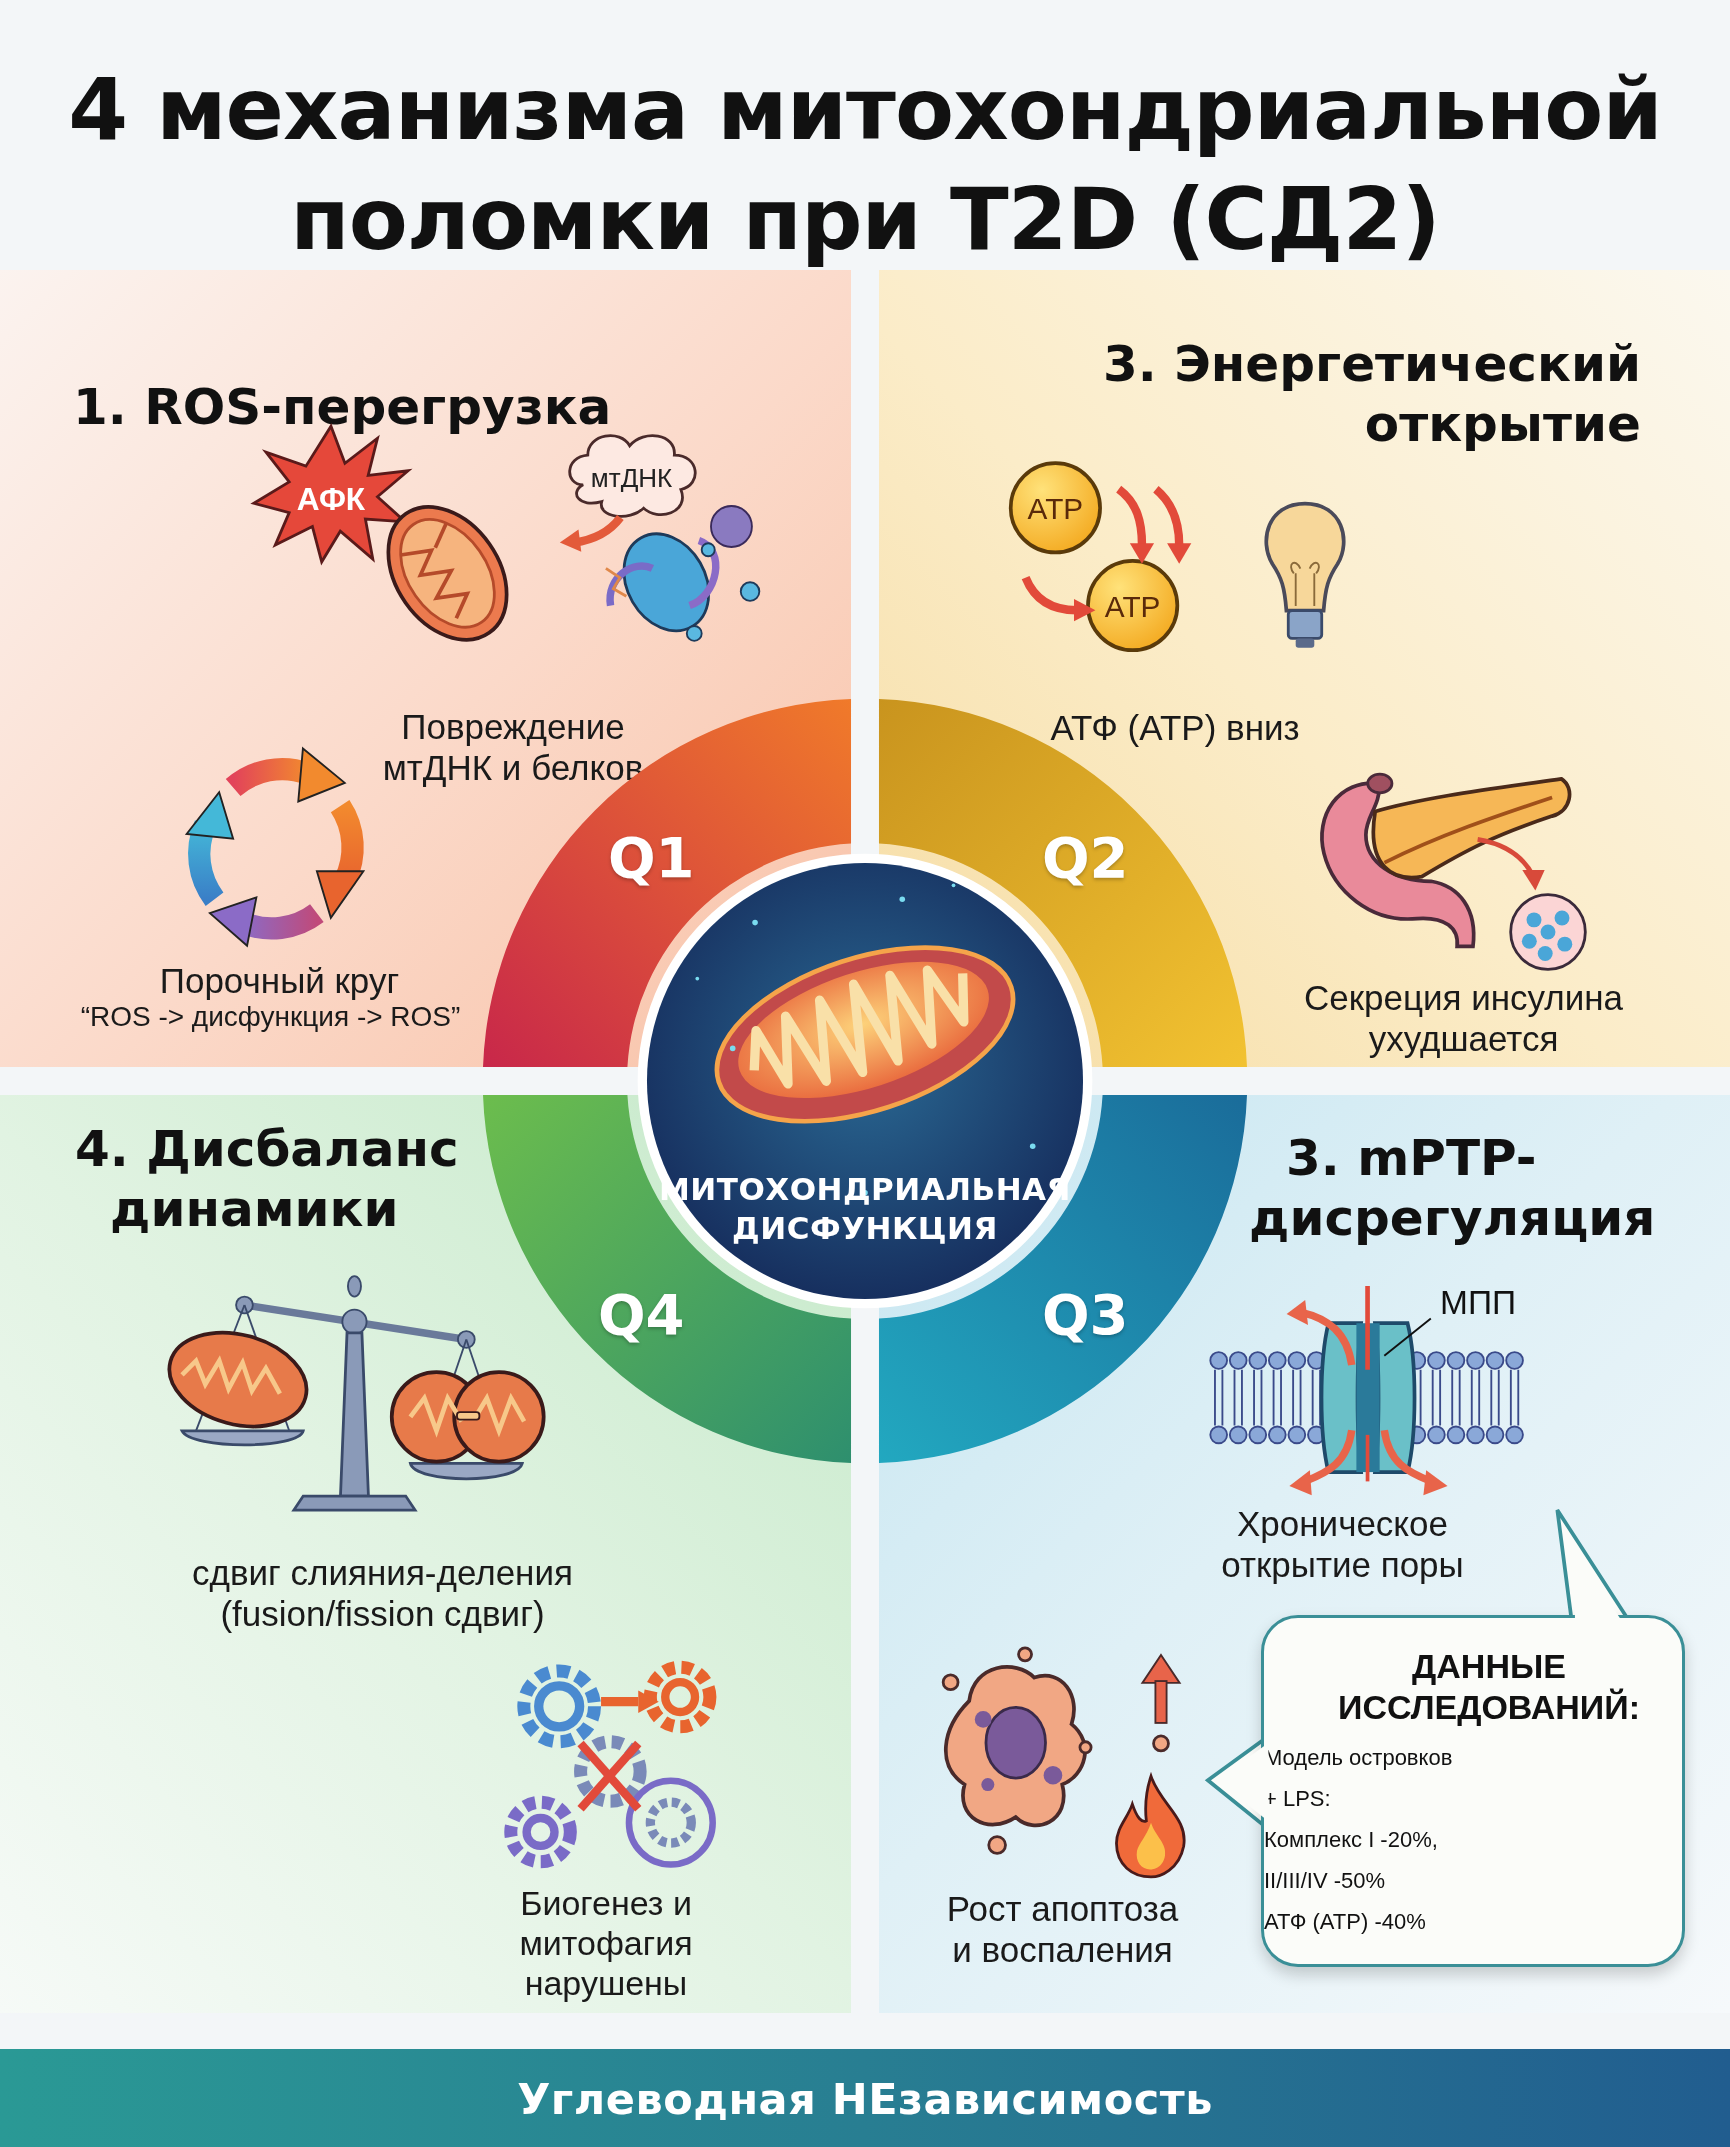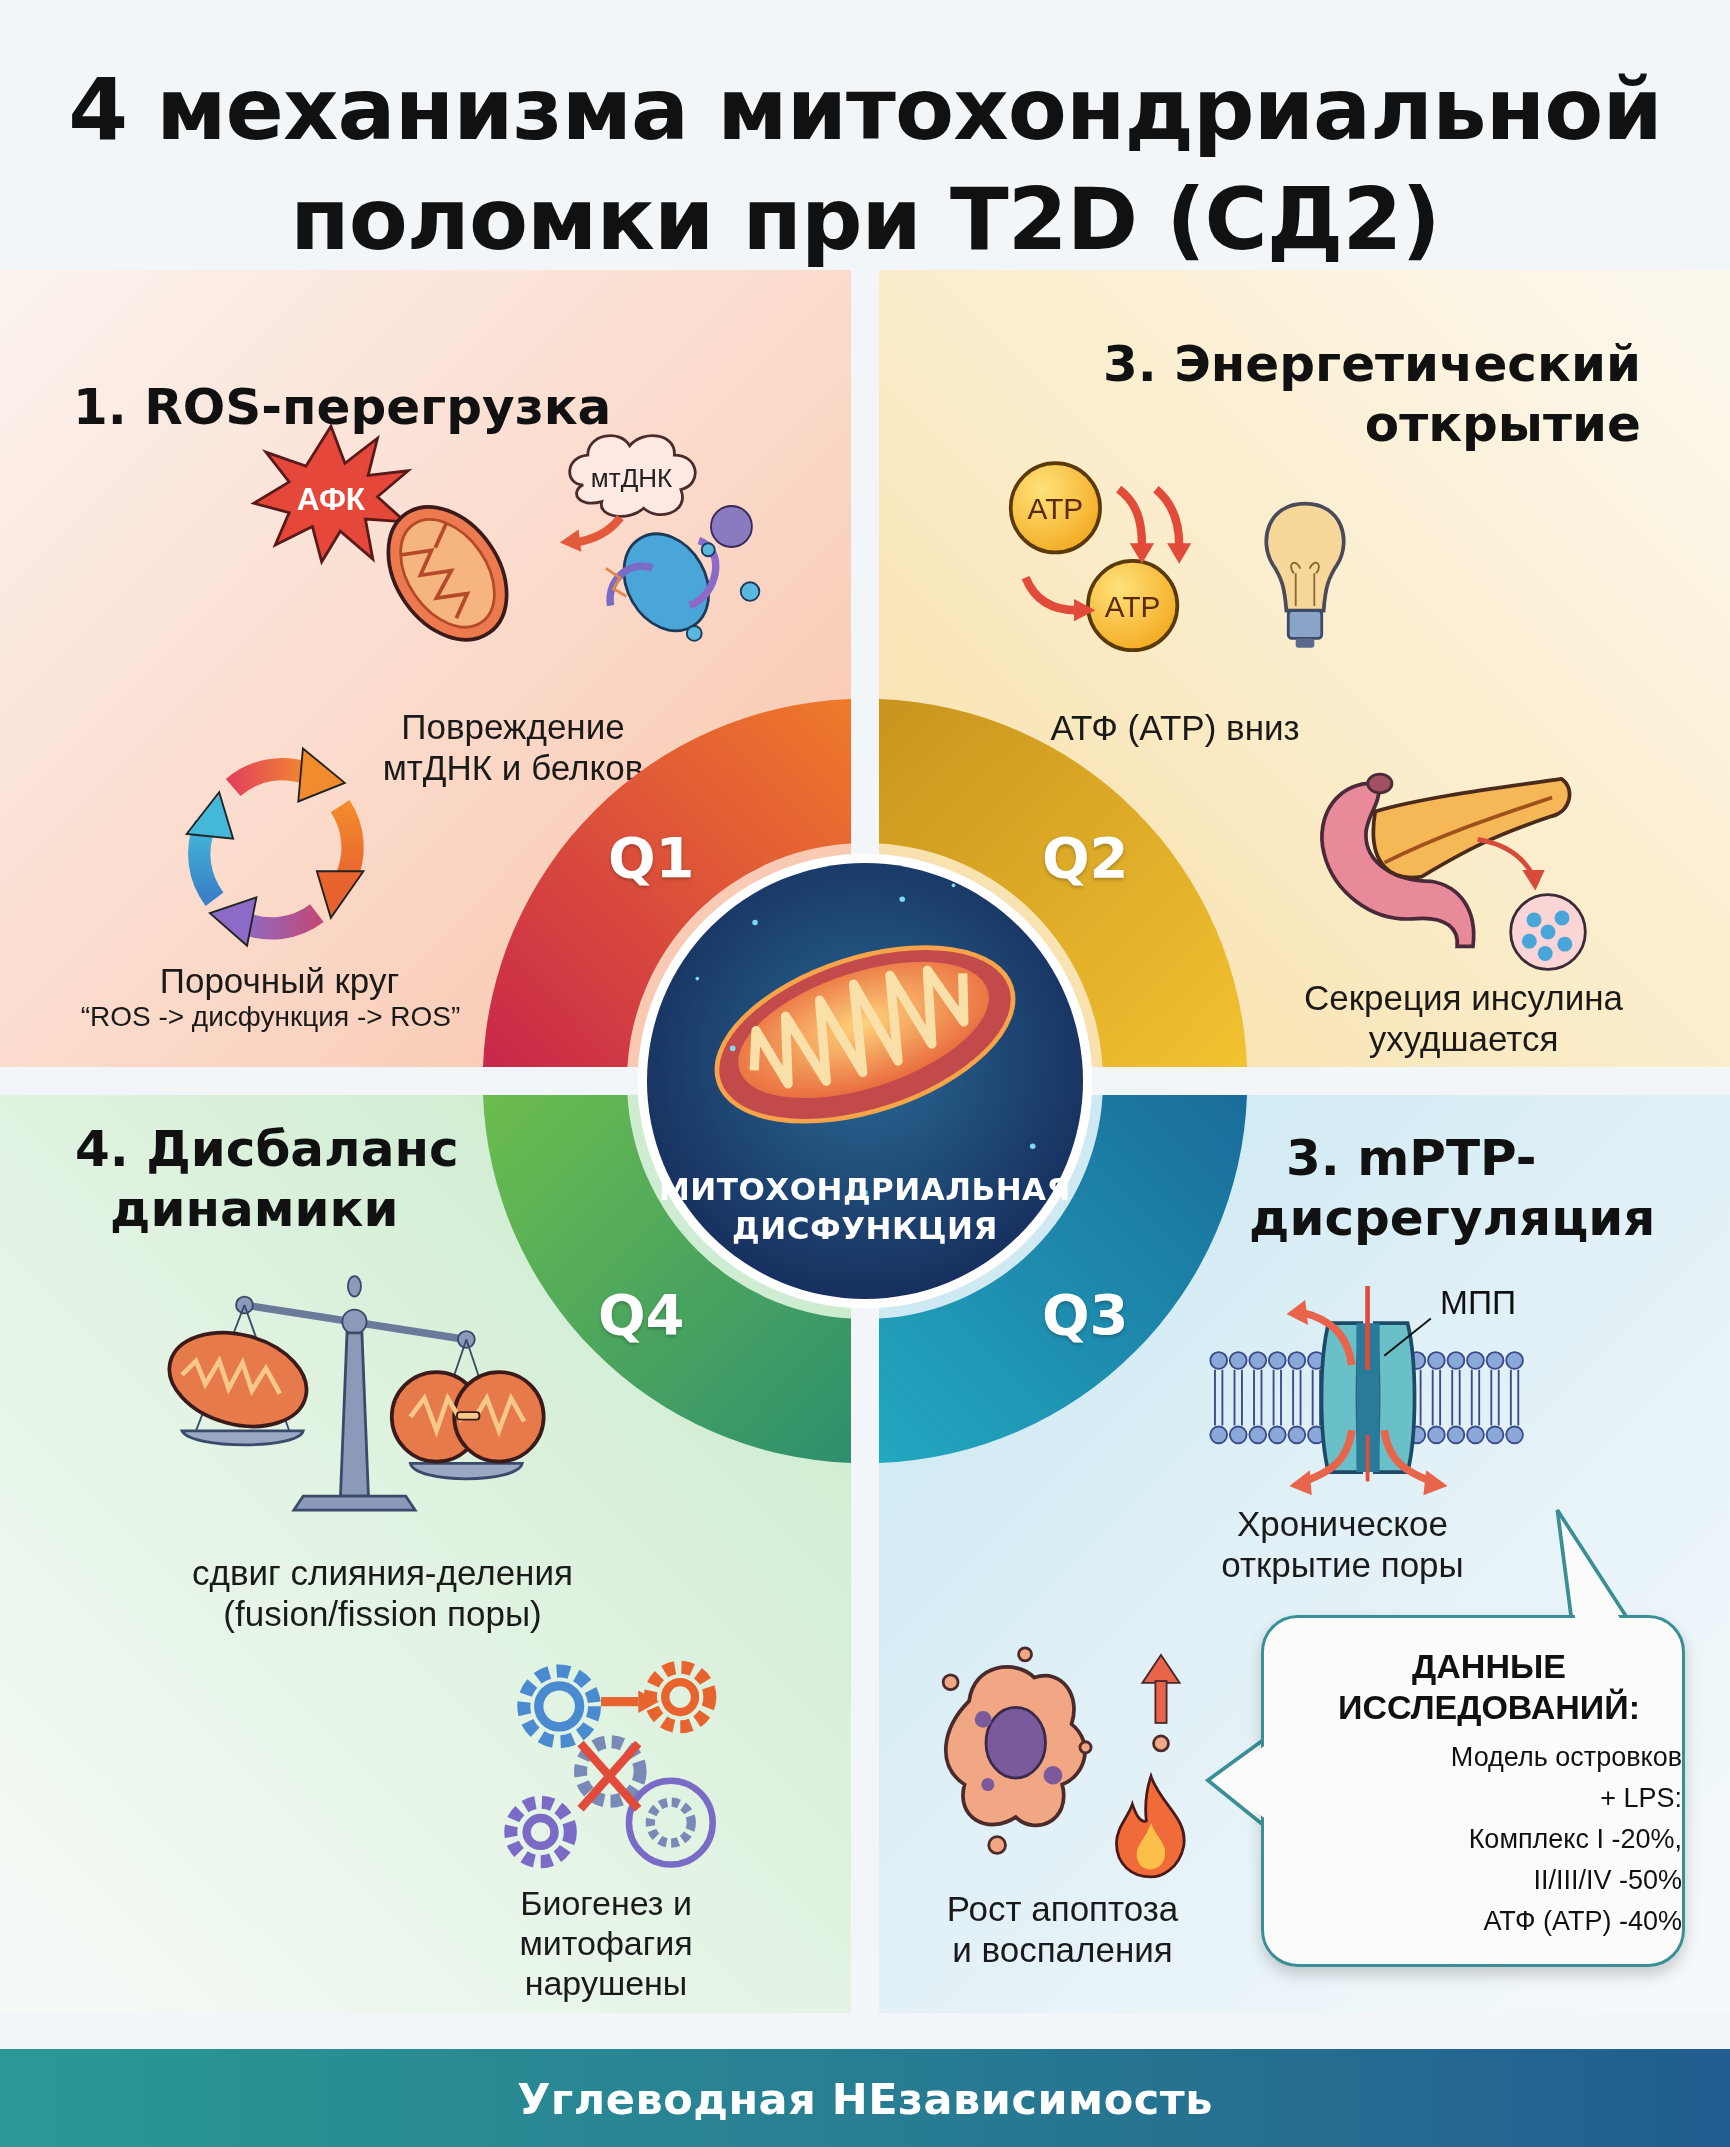--- a/index.html
+++ b/index.html
@@ -35,22 +35,22 @@
             font-family: "DejaVu Sans", sans-serif; text-shadow: 0 1.9px 3.7px rgba(0,0,0,.25); }
   .center-label { position: absolute; left: 632px; top: 1170px; width: 466px; text-align: center;
                   color: #fff; font-weight: 700; font-size: 31px; line-height: 39px;
                   font-family: "DejaVu Sans", sans-serif; letter-spacing: 0.5px; }
 
   .bubble { position: absolute; left: 1261px; top: 1615px; width: 424px; height: 352px;
             background: #fbfcf9; border: 3.7px solid #3a8f97; border-radius: 37px;
             box-shadow: 0 7.5px 15px rgba(0,0,0,.18); }
   .bubble-title { position: absolute; left: 16px; top: 28px; width: 100%; text-align: center;
                   font-weight: 700; font-size: 34px; line-height: 41px; }
-  .bubble-body { position: absolute; left: 0; top: 119px; width: 100%; text-align: right;
-                 font-size: 27px; line-height: 41px; }
+  .bubble-body { position: absolute; left: 0; top: 119px; width: 100%; text-align: left;
+                 font-size: 22px; line-height: 41px; }
 
   .footer { position: absolute; left: 0; top: 2049px; width: 1730px; height: 99px;
             background: linear-gradient(90deg, #2a9995 0%, #287e92 50%, #215d8f 100%);
             display: flex; align-items: center; justify-content: center; }
   .footer span { color: #fff; font-size: 43px; font-weight: 700;
                  font-family: "DejaVu Sans", sans-serif; letter-spacing: 0.5px; }
   svg { position: absolute; overflow: visible; }
 </style>
 </head>
 <body>
@@ -213,21 +213,21 @@
   <g>
     <circle cx="318" cy="150" r="48" fill="#e77a4a" stroke="#3a1a1a" stroke-width="4"></circle>
     <circle cx="385" cy="150" r="48" fill="#e77a4a" stroke="#3a1a1a" stroke-width="4"></circle>
     <path d="M290 150 L305 130 L318 165 L330 130 L345 155" fill="none" stroke="#f7c88a" stroke-width="5"></path>
     <path d="M360 150 L372 130 L385 165 L398 130 L412 155" fill="none" stroke="#f7c88a" stroke-width="5"></path>
     <rect x="340" y="145" width="24" height="8" rx="3" fill="#f7c88a" stroke="#3a1a1a" stroke-width="2"></rect>
   </g>
 </svg>
 <div class="cap" style="left:140px; top:1552px; width:485px;text-align:center;">
   <div>сдвиг слияния-деления</div>
-  <div>(fusion/fission поры)</div>
+  <div>(fusion/fission сдвиг)</div>
 </div>
 
 <svg style="left:508px; top:1655px; width:214px; height:233px;" width="214" height="233" viewBox="0 0 230 250">
   <g fill="none" stroke-width="14">
     <circle cx="55" cy="55" r="38" stroke="#4a8ad0" stroke-dasharray="14 8"></circle>
     <circle cx="55" cy="55" r="22" stroke="#4a8ad0" stroke-width="10"></circle>
     <circle cx="185" cy="45" r="32" stroke="#e8642e" stroke-dasharray="12 7"></circle>
     <circle cx="185" cy="45" r="16" stroke="#e8642e" stroke-width="9"></circle>
     <circle cx="110" cy="125" r="32" stroke="#7a8ab8" stroke-dasharray="12 7"></circle>
     <circle cx="35" cy="190" r="32" stroke="#7a6bc7" stroke-dasharray="12 7"></circle>

